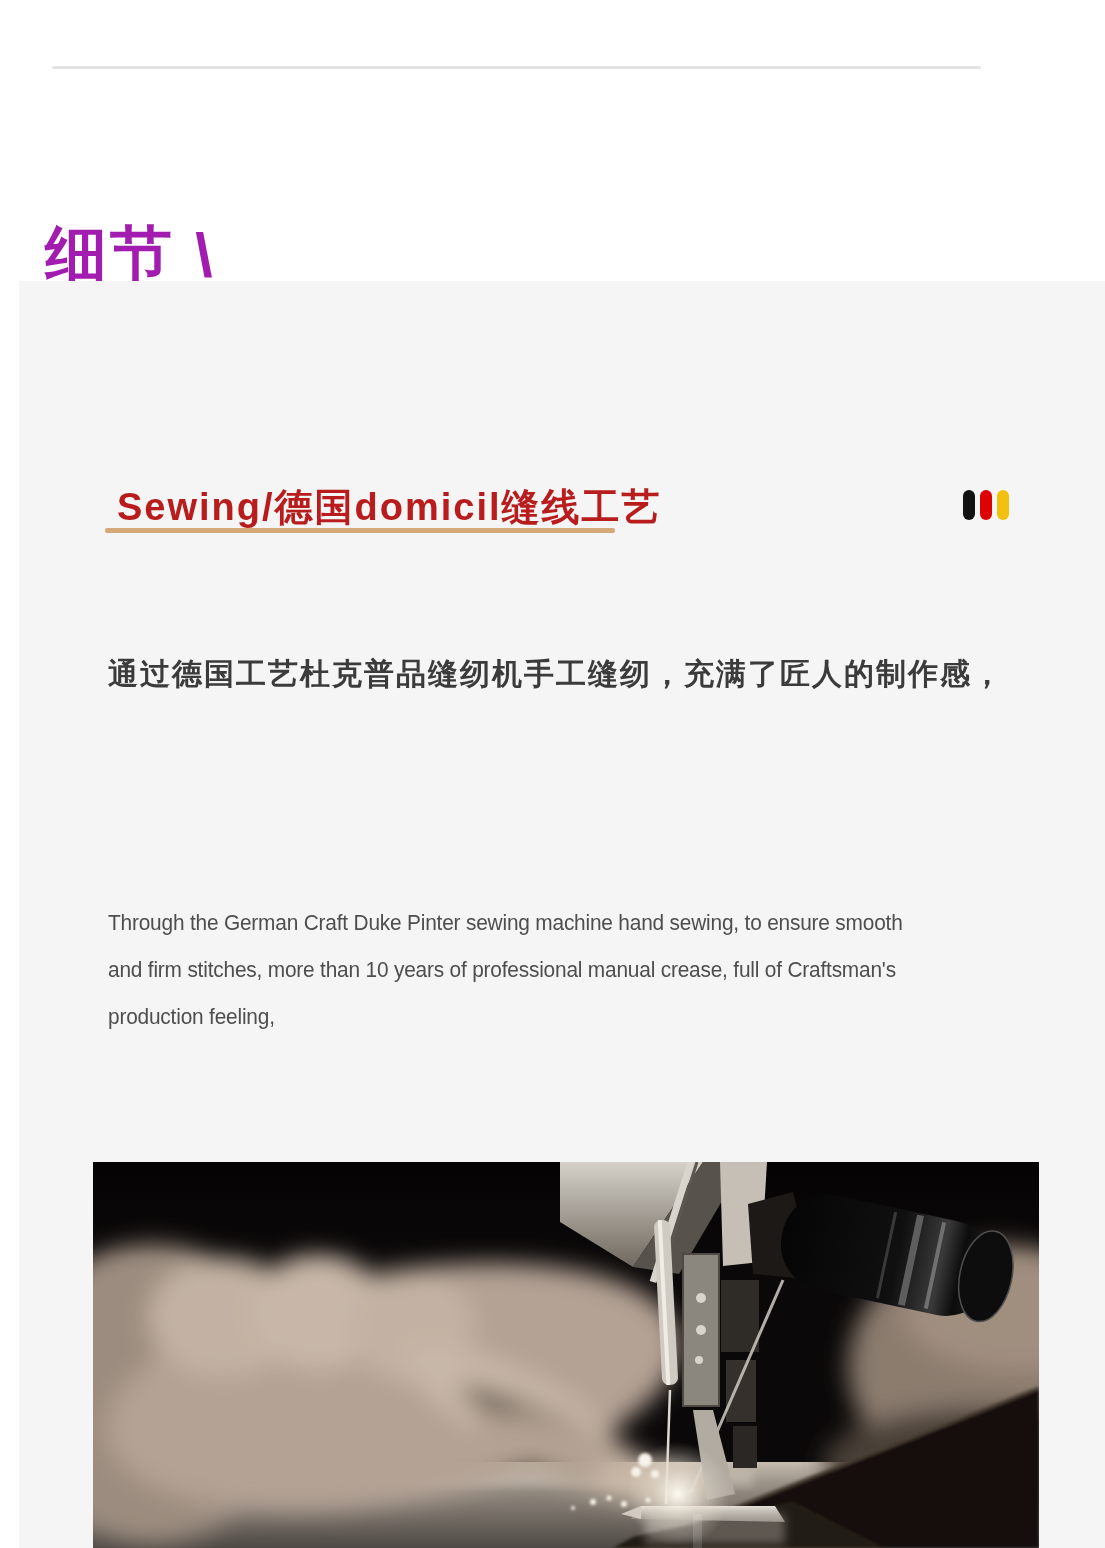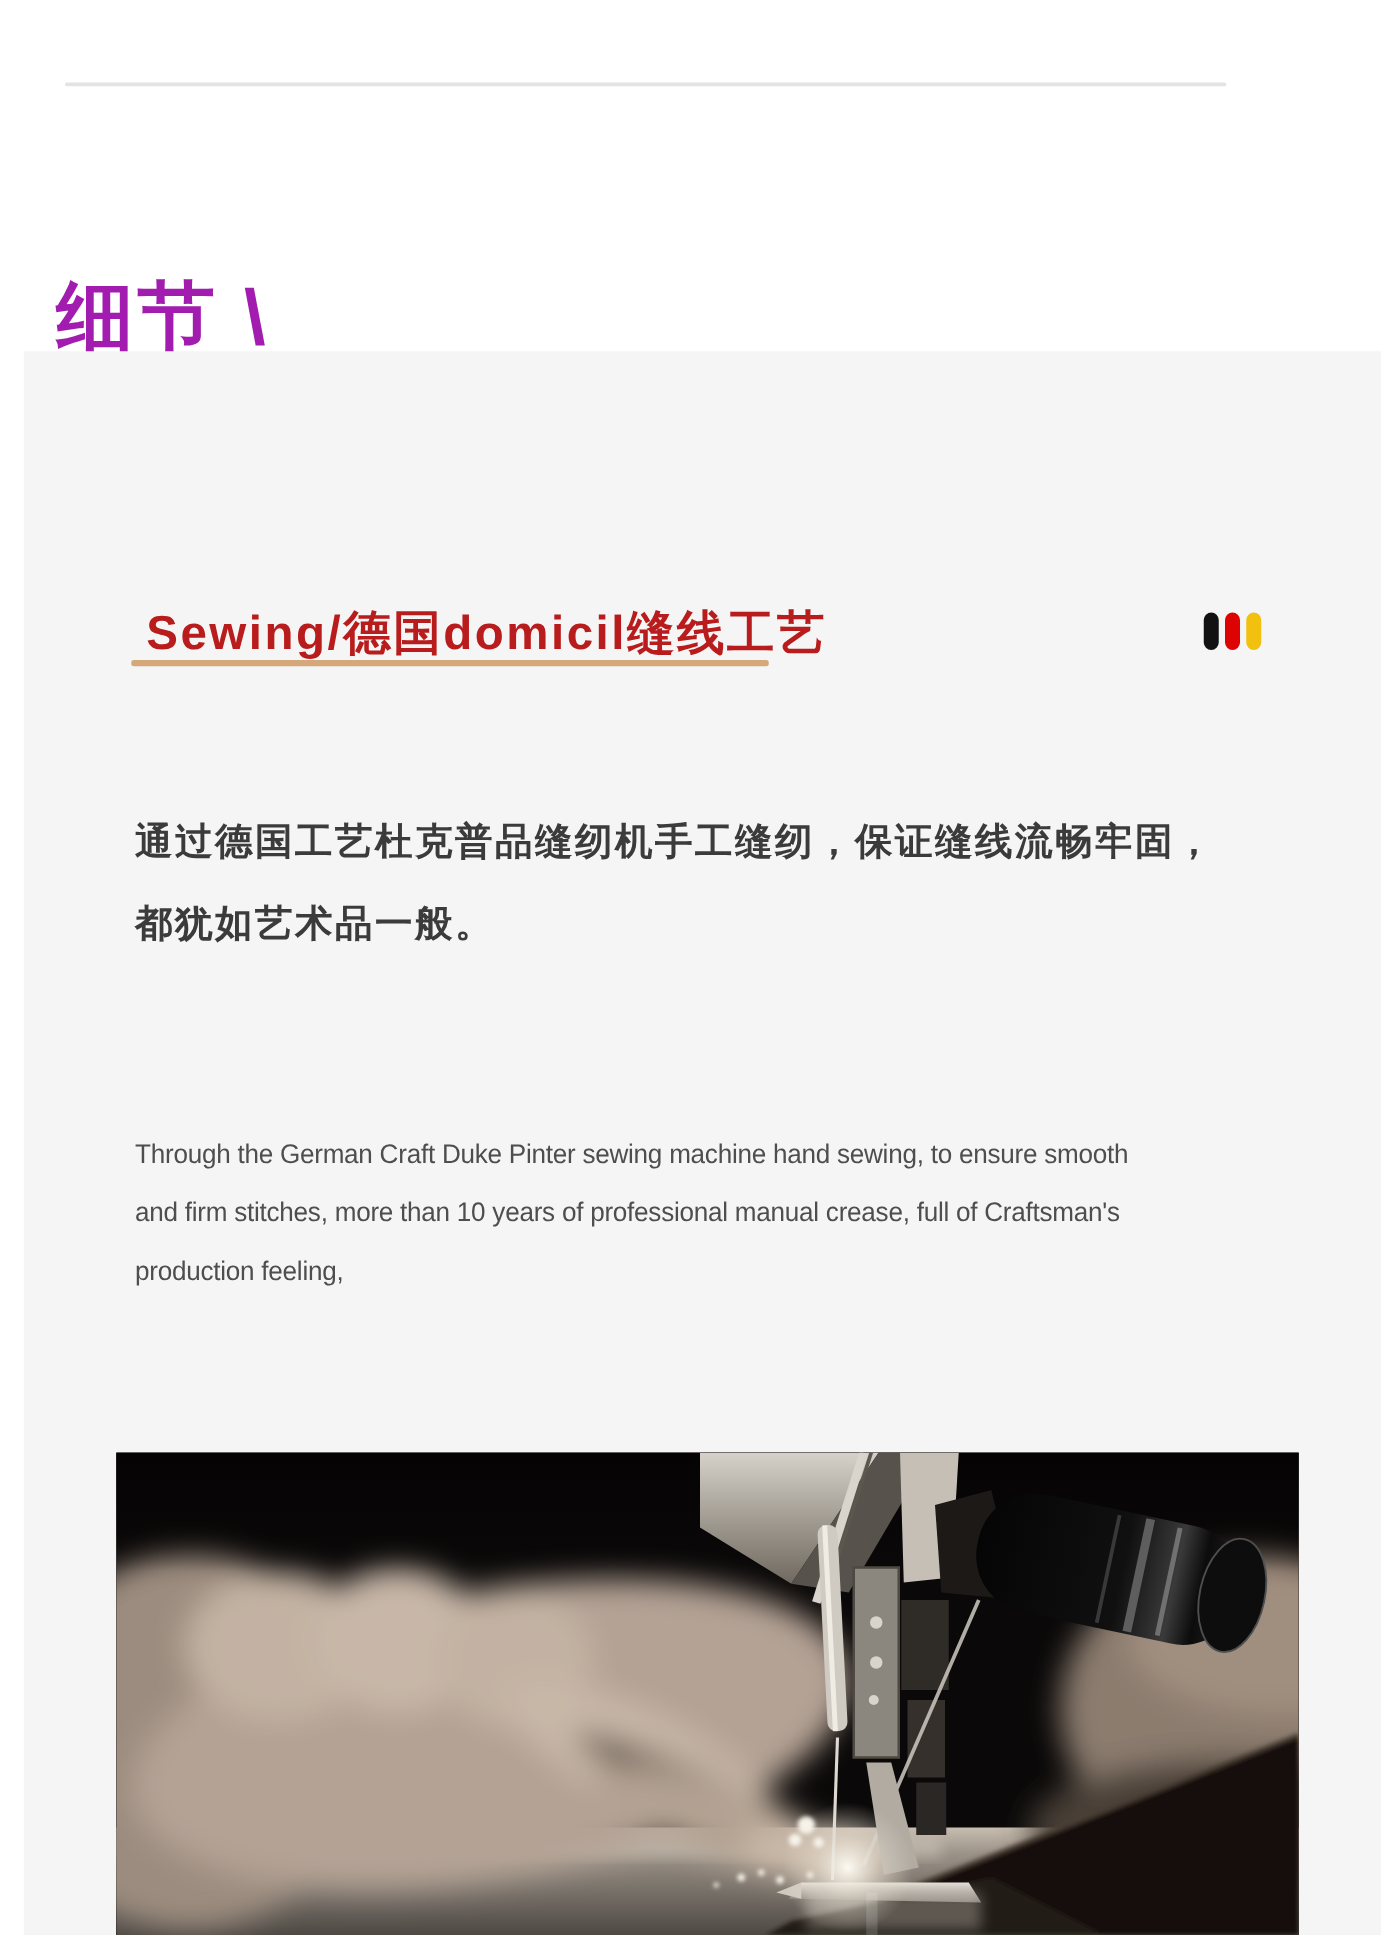--- a/index.html
+++ b/index.html
@@ -44,22 +44,21 @@
   <h2 class="heading">Sewing/德国domicil缝线工艺</h2>
   <div class="heading-underline" style="background: rgb(213, 168, 122);"></div>
 
   <div class="flag">
     <span class="flag-bar" style="background: rgb(18, 18, 18);"></span>
     <span class="flag-bar" style="background: rgb(221, 3, 3);"></span>
     <span class="flag-bar" style="background: rgb(242, 192, 14);"></span>
   </div>
 
   <div class="para-cn">
-    <div class="line">通过德国工艺杜克普品缝纫机手工缝纫，保证缝线流畅牢固，</div>
-    <div class="line">都犹如艺术品一般。</div>
+    <div class="line">通过德国工艺杜克普品缝纫机手工缝纫，充满了匠人的制作感，</div>
   </div>
 
   <div class="para-en">
     <div class="line">Through the German Craft Duke Pinter sewing machine hand sewing, to ensure smooth</div>
     <div class="line">and firm stitches, more than 10 years of professional manual crease, full of Craftsman's</div>
     <div class="line">production feeling,</div>
   </div>
 
   <figure class="photo" aria-label="Close-up of hands guiding fabric under an industrial sewing machine needle">
     <svg width="946" height="386" viewBox="0 0 946 386" xmlns="http://www.w3.org/2000/svg">

